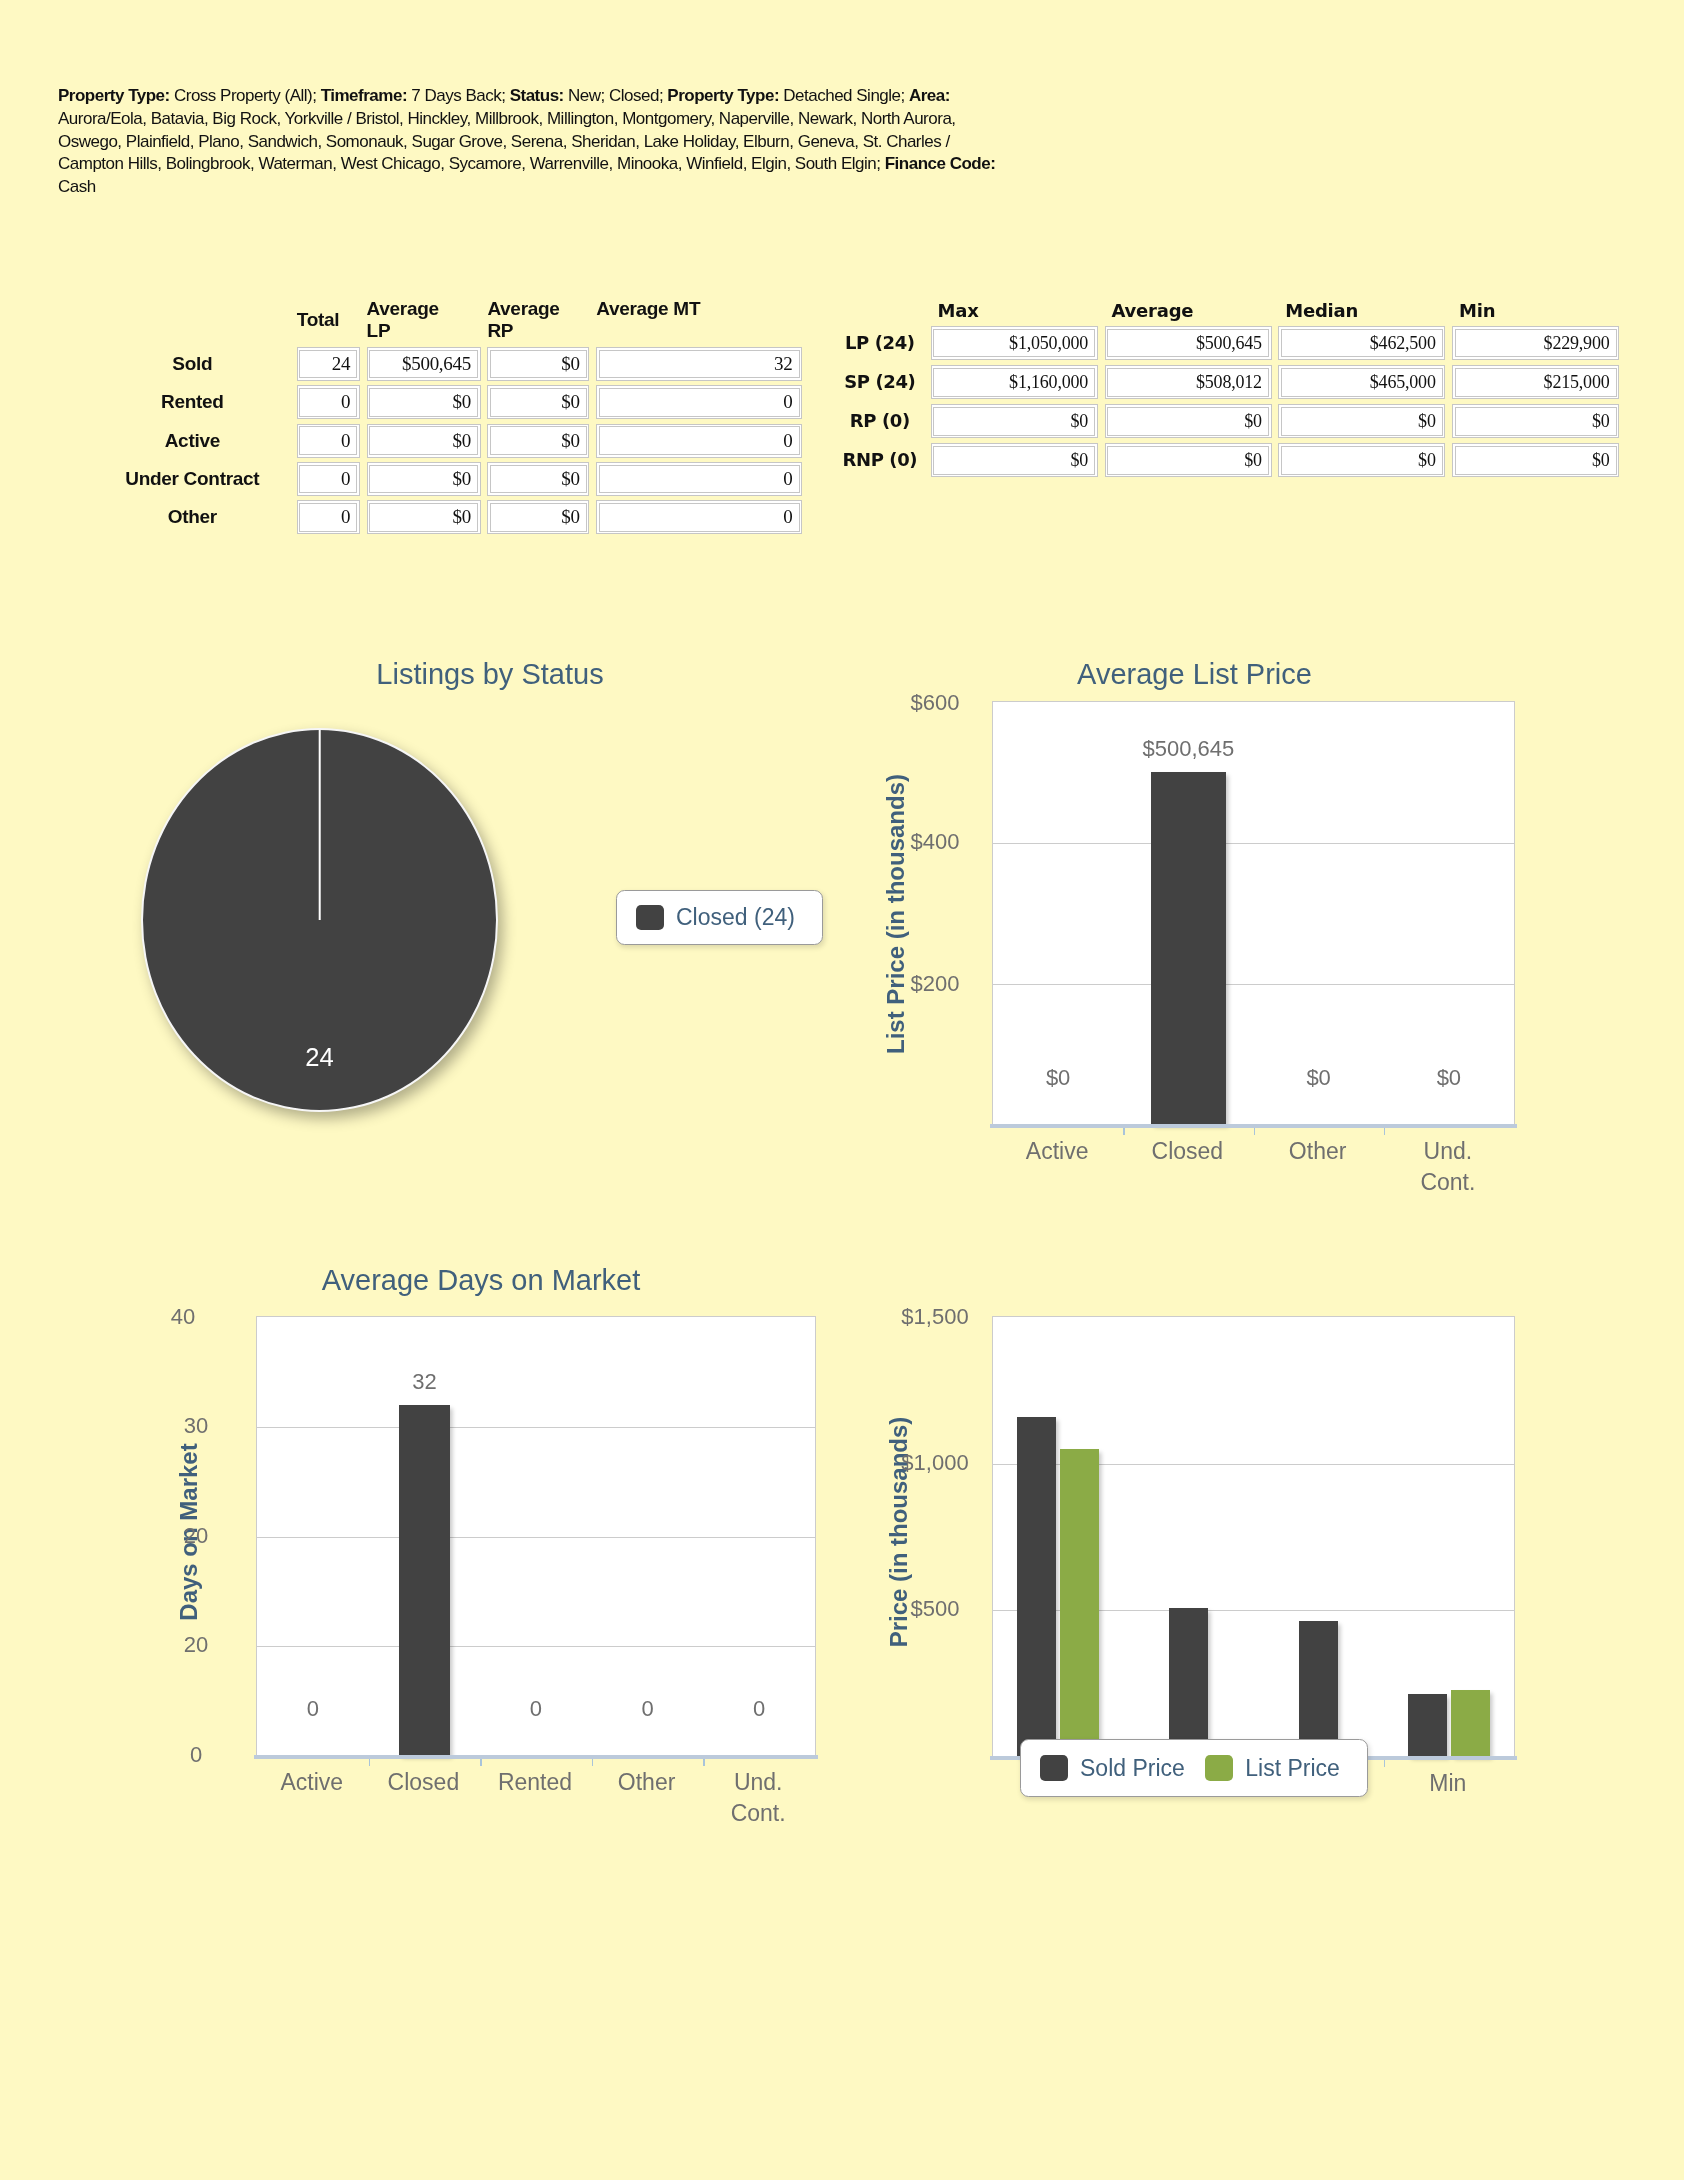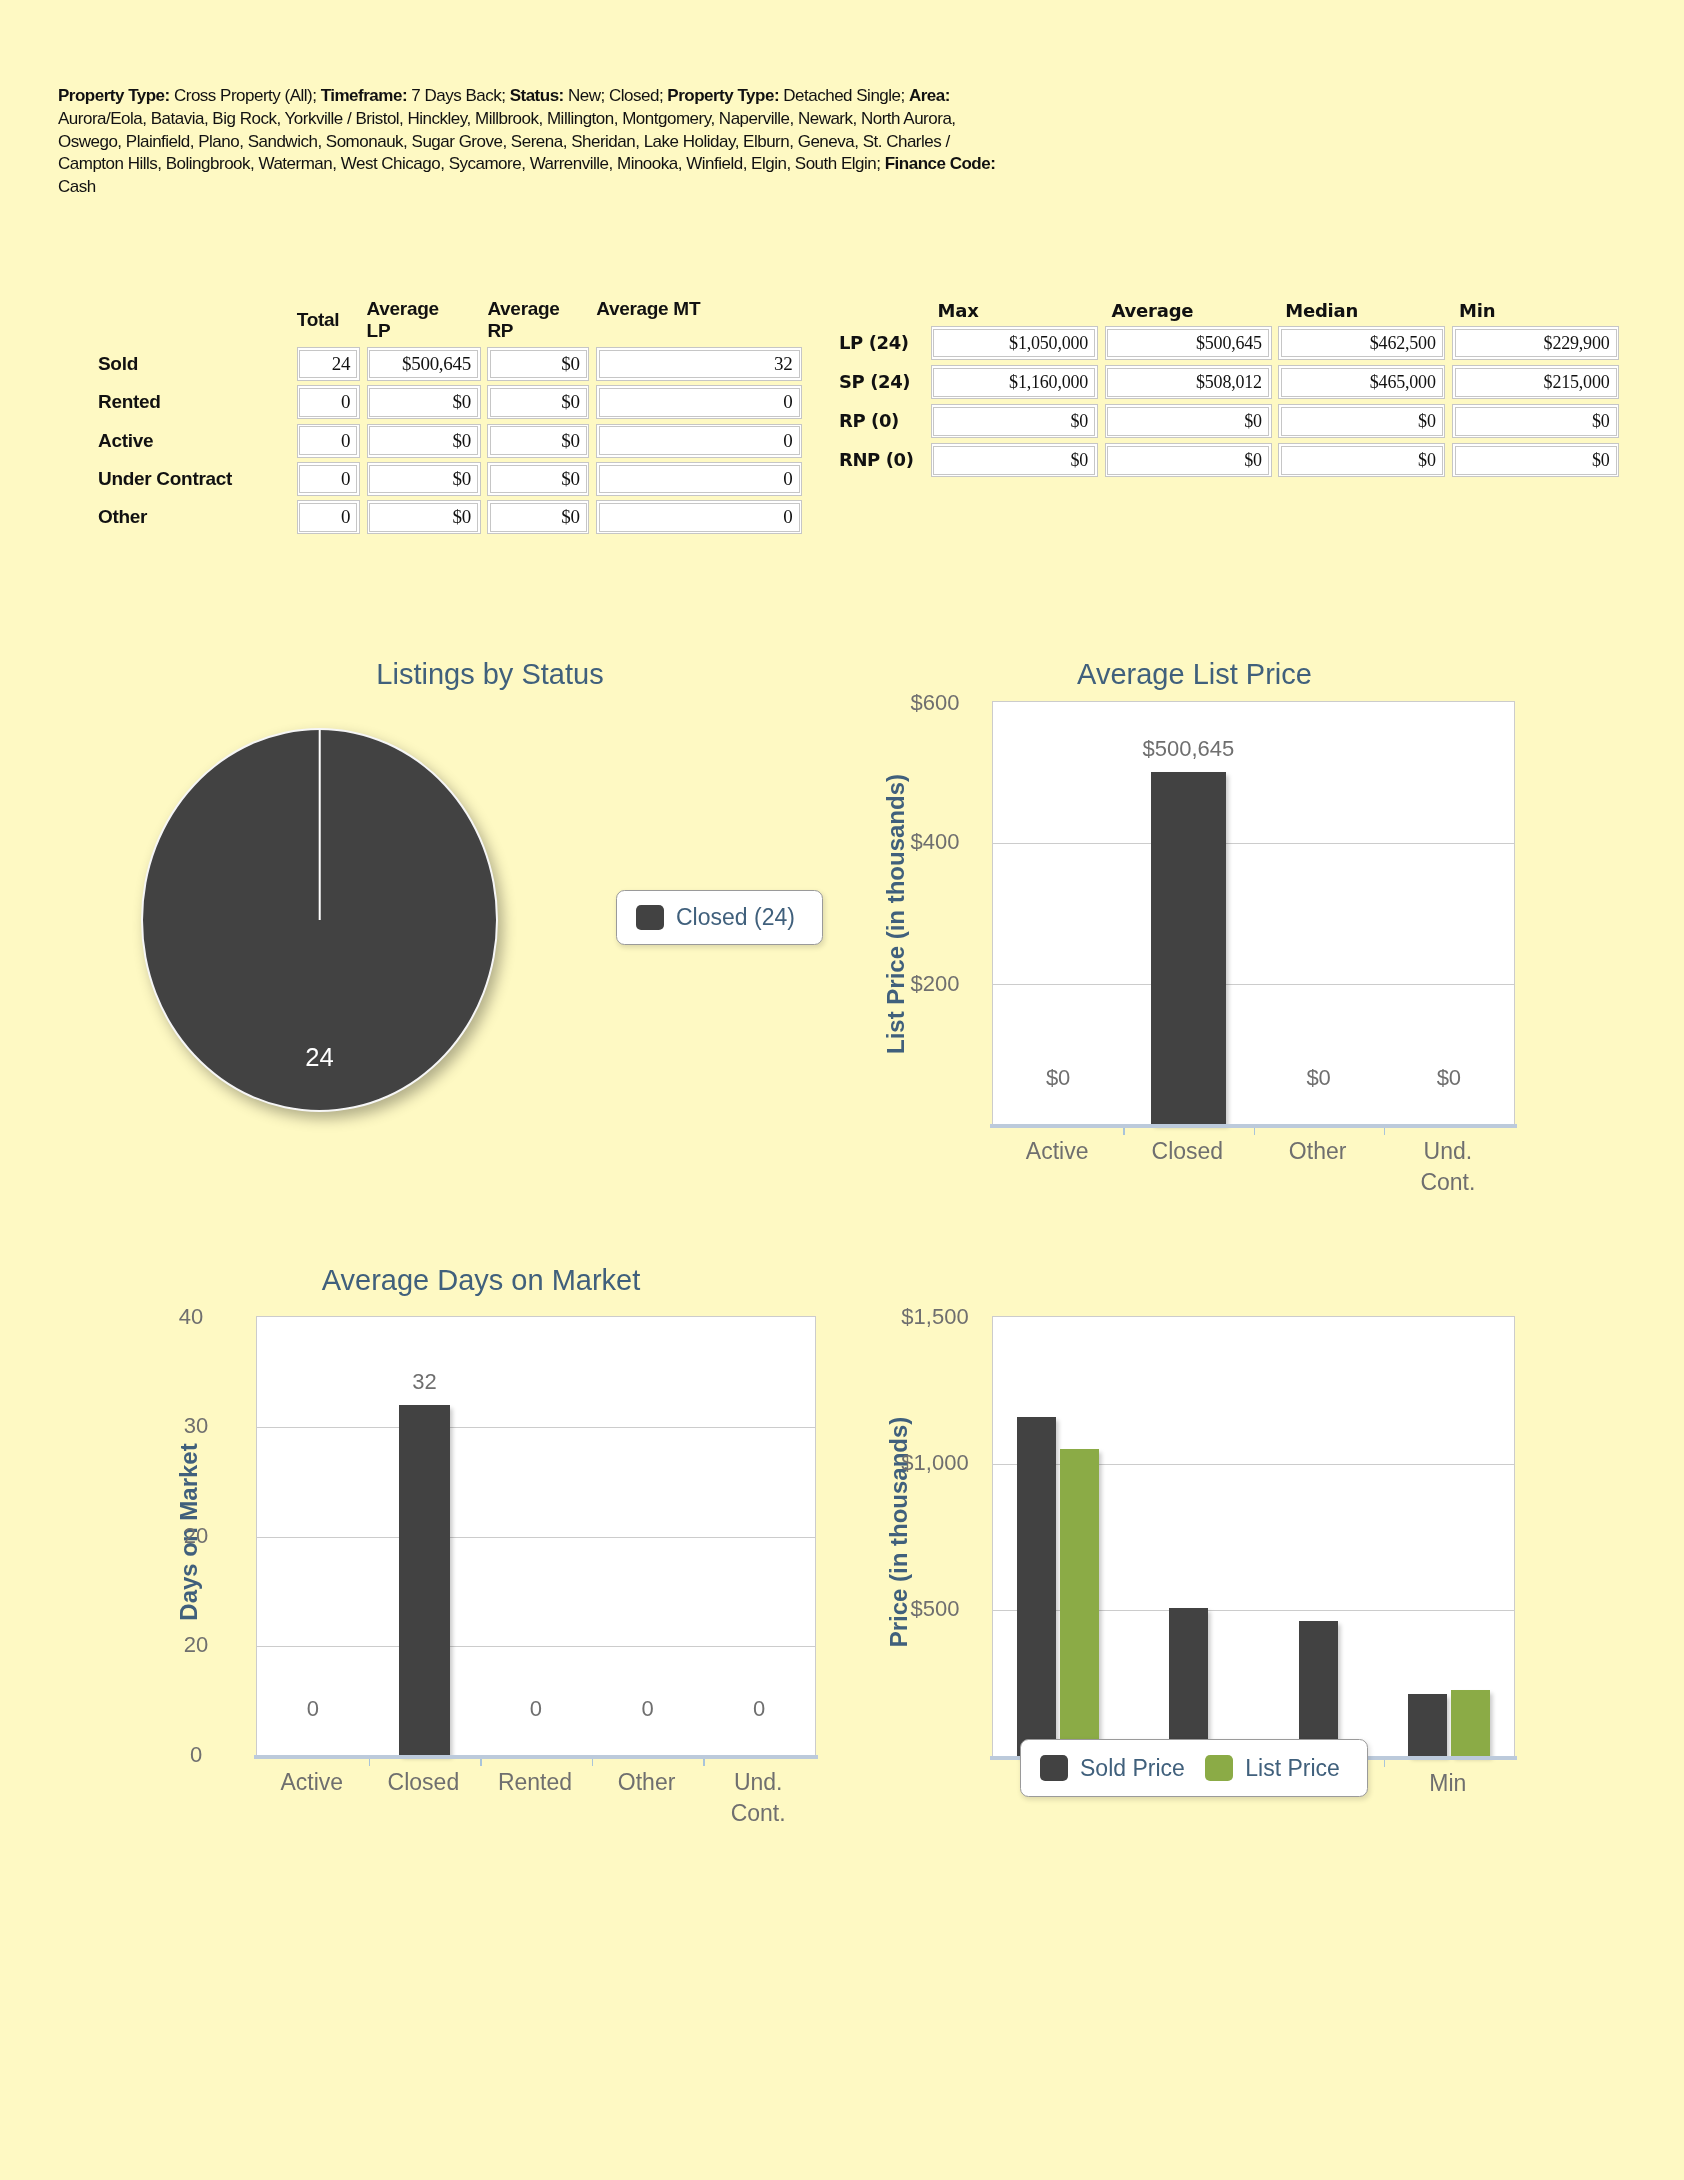--- a/index.html
+++ b/index.html
@@ -10,21 +10,21 @@
   .criteria { position:absolute; left:58px; top:68px; width:952px;
               font-size:17px; line-height:1.34; letter-spacing:-0.5px; color:#111; }
   .criteria .b { font-weight:bold; }
 
   
   .sum-table { position:absolute; left:98px; top:298px;
                display:grid; grid-template-columns:192px 63px 114px 102px 206px;
                column-gap:6.8px; row-gap:4.3px; letter-spacing:-0.3px; }
   .sum-table .th { font-weight:bold; font-size:19px; line-height:1.18; white-space:pre-line; align-self:start; }
   .sum-table .th-total { align-self:center; }
-  .rowlab { font-weight:bold; font-size:19px; text-align:left; line-height:34px; padding-right:3.4px; }
+  .rowlab { font-weight:bold; font-size:19px; text-align:center; line-height:34px; padding-right:3.4px; }
   .vbox { border:0.9px solid #c6c6c6; padding:1.7px; height:34px; box-sizing:border-box; background:#fff;font-family:Liberation Serif, serif; }
   .vin  { border:0.9px solid #c6c6c6; height:100%; box-sizing:border-box; display:flex;
           align-items:center; justify-content:flex-end; padding:0 6px; font-size:19px; }
 
   
   .stats-table { position:absolute; left:839px; top:300px;
                  display:grid; grid-template-columns:85px 167px 167px 167px 167px;
                  column-gap:6.8px; row-gap:5.1px; font-family:"DejaVu Sans",sans-serif; letter-spacing:-0.2px; }
   .stats-table .th { font-weight:bold; font-size:18px; padding-left:6.8px; align-self:end; }
   .stats-table .rowlab { font-size:18px; font-weight:bold; line-height:34px; letter-spacing:-0.4px; }
@@ -278,21 +278,21 @@
   <div class="xlabels x2">
     <span>Active</span>
     <span>Closed</span>
     <span>Other</span>
     <span>Und.
 Cont.</span>
   </div>
 
   <div class="chart-title t3">Average Days on Market</div>
   <div class="ylab y3">Days on Market</div>
-  <div class="ytk" style="left:144px;top:1317px">40</div>
+  <div class="ytk" style="left:136px;top:1317px">40</div>
   <div class="ytk" style="left:149px;top:1426px">30</div>
   <div class="ytk" style="left:149px;top:1536px">20</div>
   <div class="ytk" style="left:149px;top:1645px">20</div>
   <div class="ytk" style="left:149px;top:1755px">0</div>
   <div class="plot p3">
     <div class="grid g25"></div>
     <div class="grid g50"></div>
     <div class="grid g75"></div>
     <div class="cells">
       <div class="cell">

